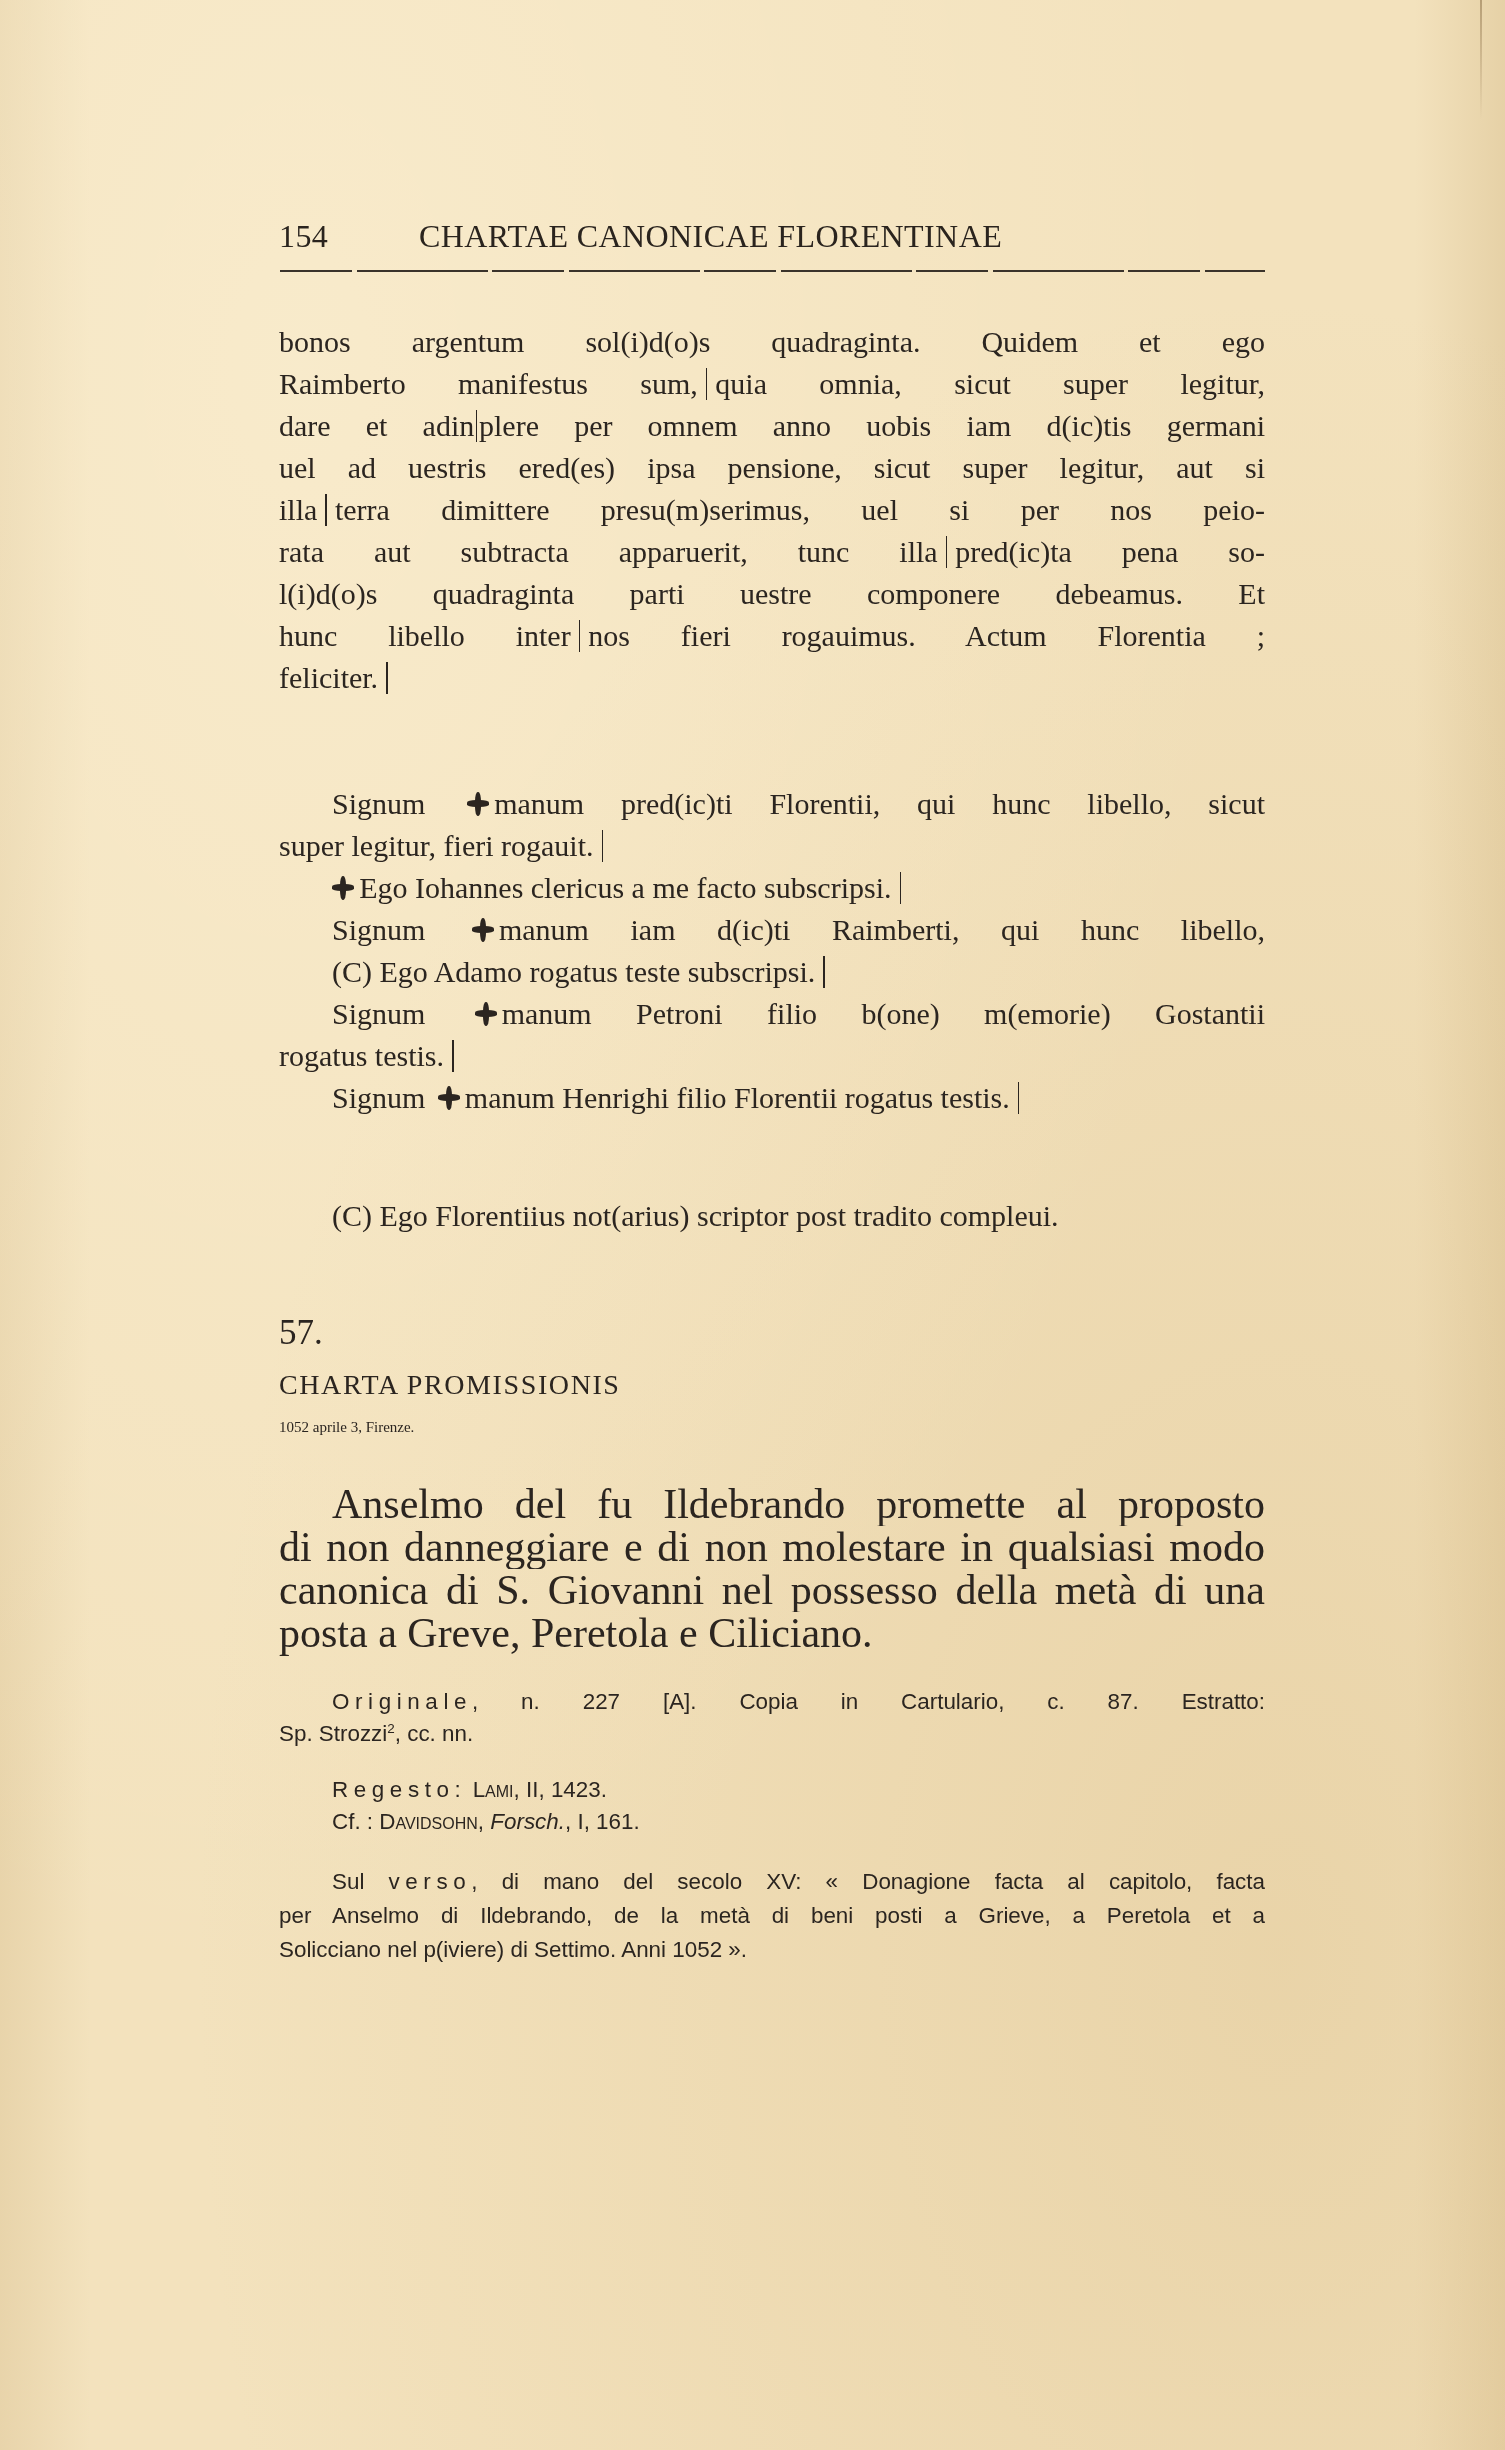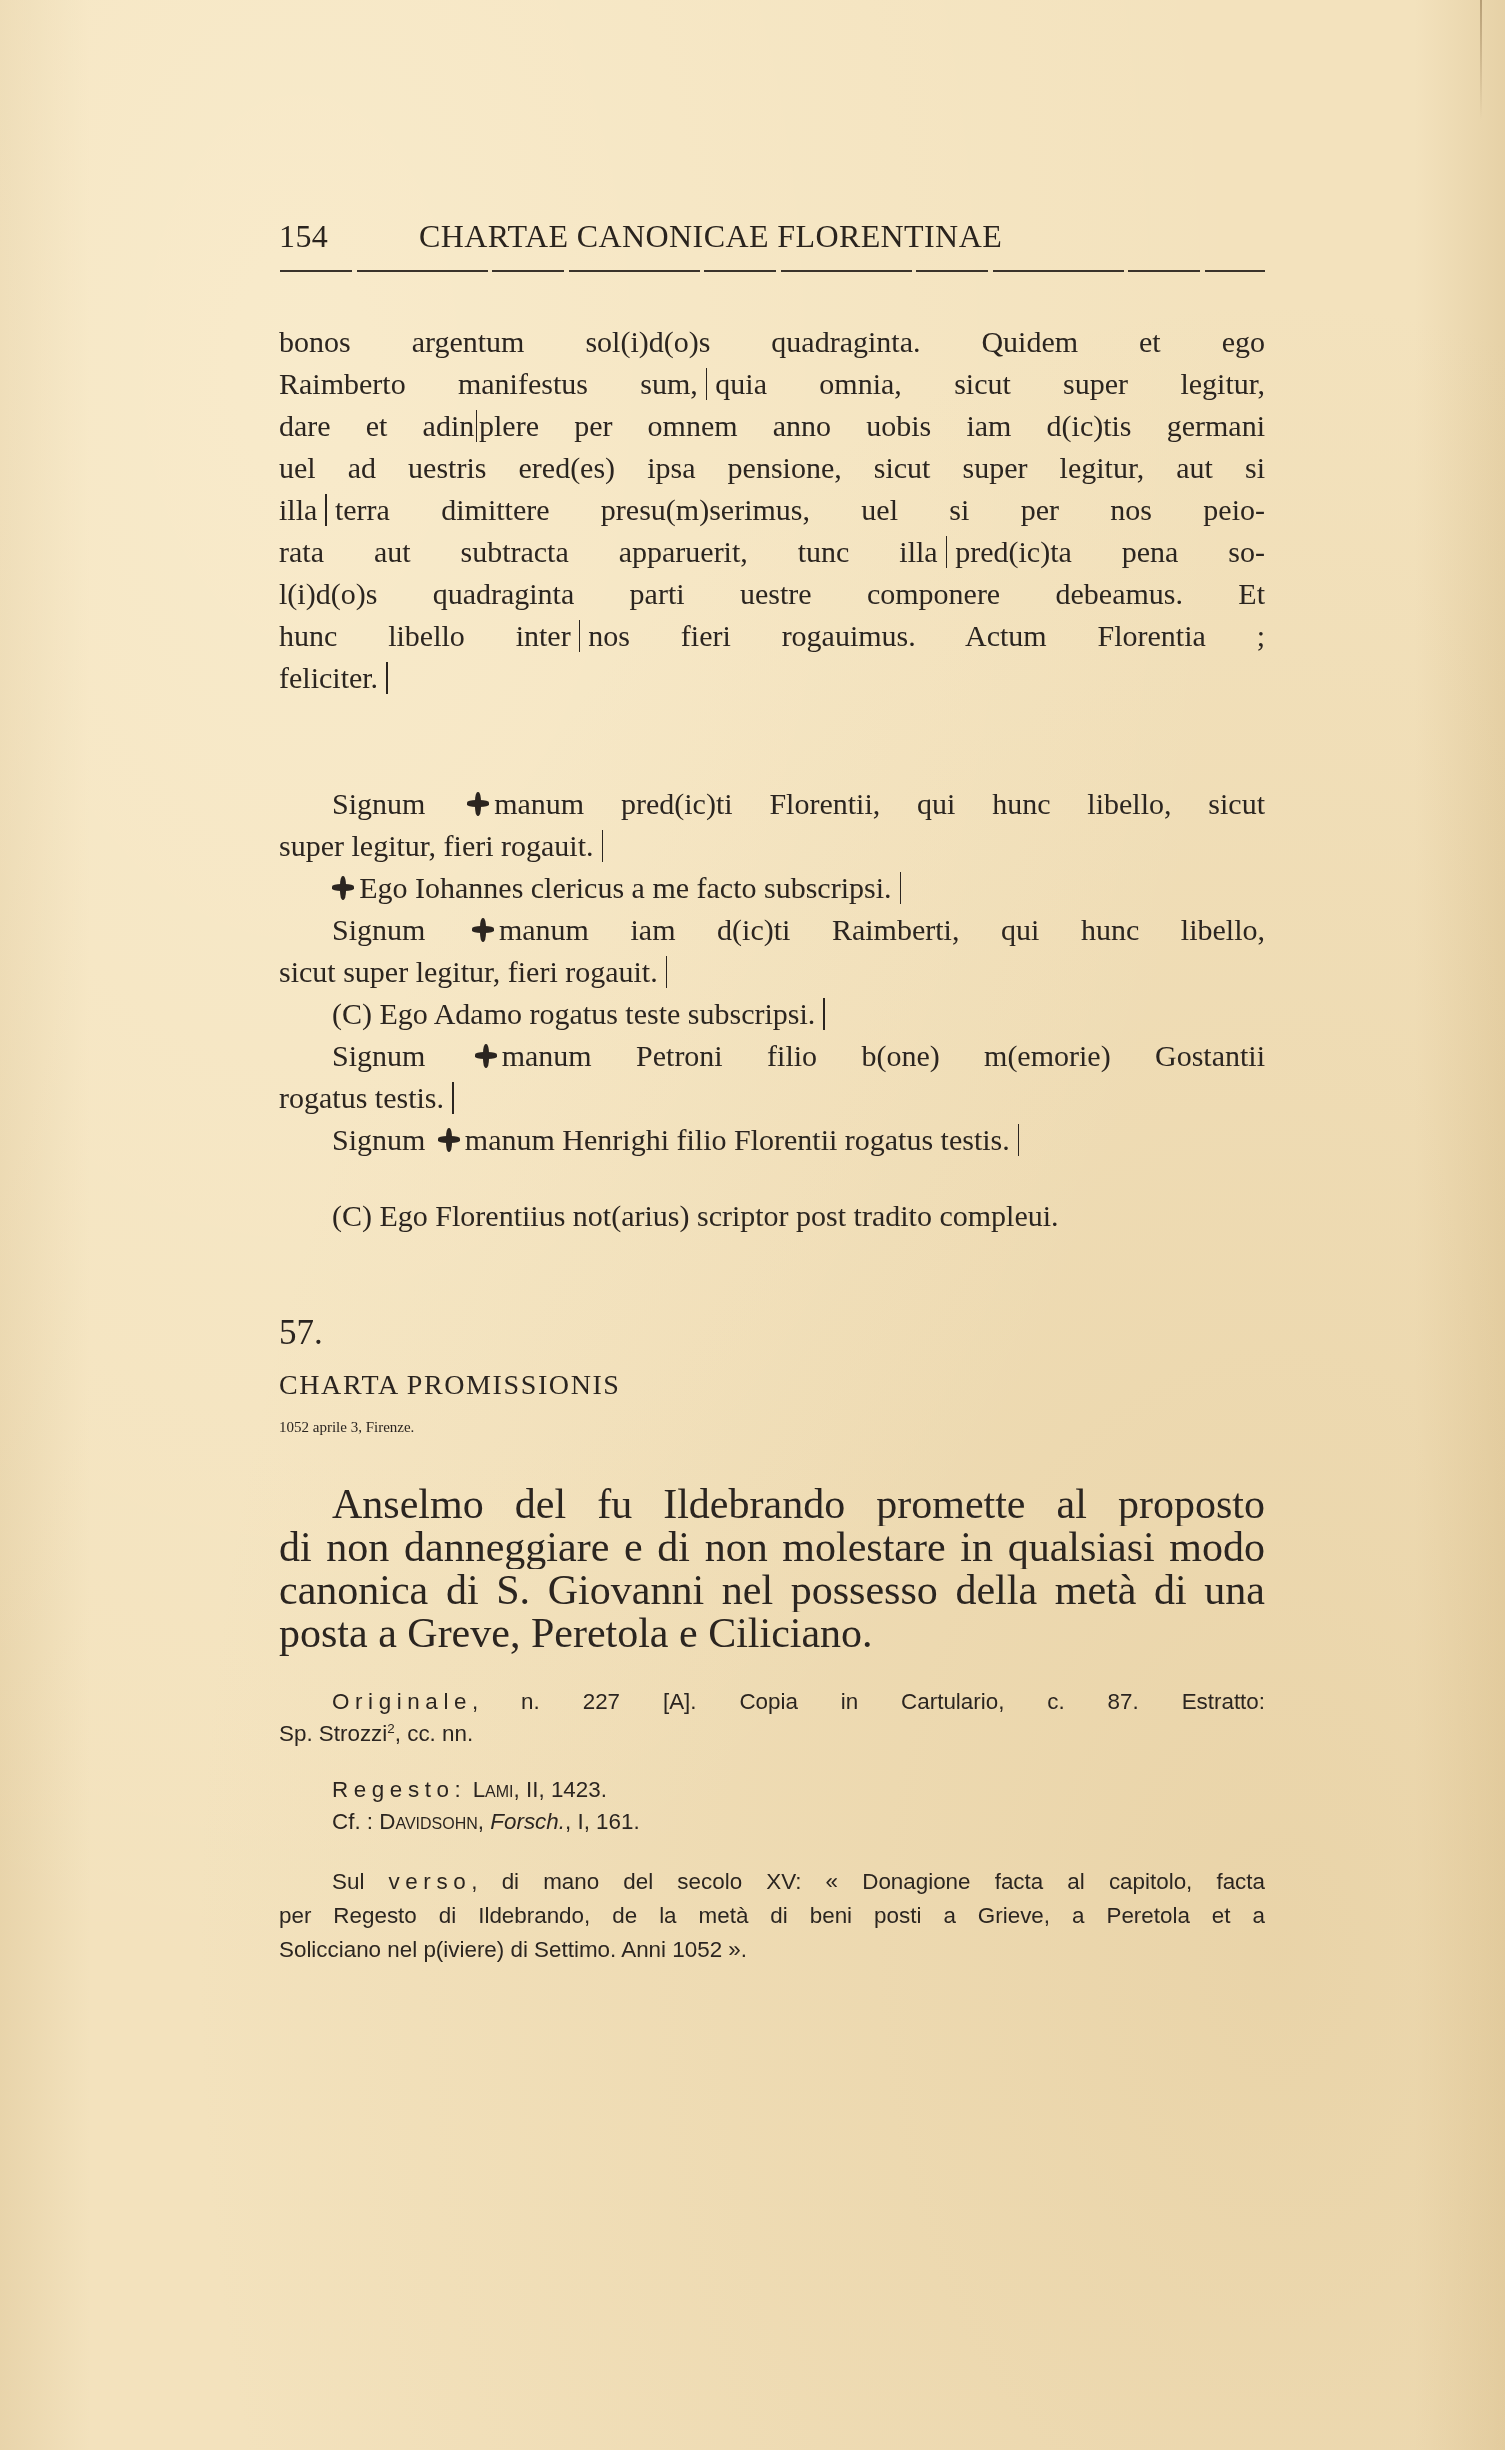--- a/index.html
+++ b/index.html
@@ -77,21 +77,20 @@
   <span class="line just">l(i)d(o)s quadraginta parti uestre componere debeamus.  Et</span>
   <span class="line just"><span>hunc libello inter</span><span class="bar"></span><span>nos fieri rogauimus.   Actum Florentia ;</span></span>
   <span class="line"><span>feliciter.</span><span class="bar"></span></span>
 </div>
 
 <div class="body" style="top:783px">
   <span class="line just indent"><span>Signum</span> <span class="cross"></span><span>manum pred(ic)ti Florentii, qui hunc libello, sicut</span></span>
   <span class="line"><span>super legitur, fieri rogauit.</span><span class="bar"></span></span>
   <span class="line indent"><span class="cross" style="margin-left:0"></span><span>Ego Iohannes clericus a me facto subscripsi.</span><span class="bar"></span></span>
   <span class="line just indent"><span>Signum</span> <span class="cross"></span><span>manum iam d(ic)ti Raimberti, qui hunc libello,</span></span>
-  <span class="line"><span>sicut super legitur, fieri rogauit.</span><span class="bar"></span></span>
   <span class="line indent"><span>(C)</span> <span>Ego Adamo rogatus teste subscripsi.</span><span class="bar"></span></span>
   <span class="line just indent"><span>Signum</span> <span class="cross"></span><span>manum Petroni filio b(one) m(emorie) Gostantii</span></span>
   <span class="line"><span>rogatus testis.</span><span class="bar"></span></span>
   <span class="line indent"><span>Signum</span> <span class="cross"></span><span>manum Henrighi filio Florentii rogatus testis.</span><span class="bar"></span></span>
 </div>
 
 <div class="body" style="top:1195px">
   <span class="line indent">(C) Ego Florentiius not(arius) scriptor post tradito compleui.</span>
 </div>
 
@@ -111,16 +110,16 @@
   <span class="line" style="height:32px"><span>Sp. Strozzi</span><sup>2</sup><span>, cc. nn.</span></span>
 </div>
 
 <div class="notes" style="top:1774px">
   <span class="line indent" style="height:32px"><span class="spaced">Regesto:</span> <span class="sc">Lami</span><span>, II, 1423.</span></span>
   <span class="line indent" style="height:32px"><span>Cf. :</span> <span class="sc">Davidsohn</span>, <span class="it">Forsch.</span><span>, I, 161.</span></span>
 </div>
 
 <div class="notes" style="top:1866px">
   <span class="line just indent" style="height:34px"><span>Sul</span> <span class="spaced">verso</span><span>, di mano del secolo XV: « Donagione facta al capitolo, facta</span></span>
-  <span class="line just" style="height:34px">per Regesto di Ildebrando, de la metà di beni posti a Grieve, a Peretola et a</span>
+  <span class="line just" style="height:34px">per Anselmo di Ildebrando, de la metà di beni posti a Grieve, a Peretola et a</span>
   <span class="line" style="height:34px">Solicciano nel p(iviere) di Settimo. Anni 1052 ».</span>
 </div>
 
 
 </body></html>

